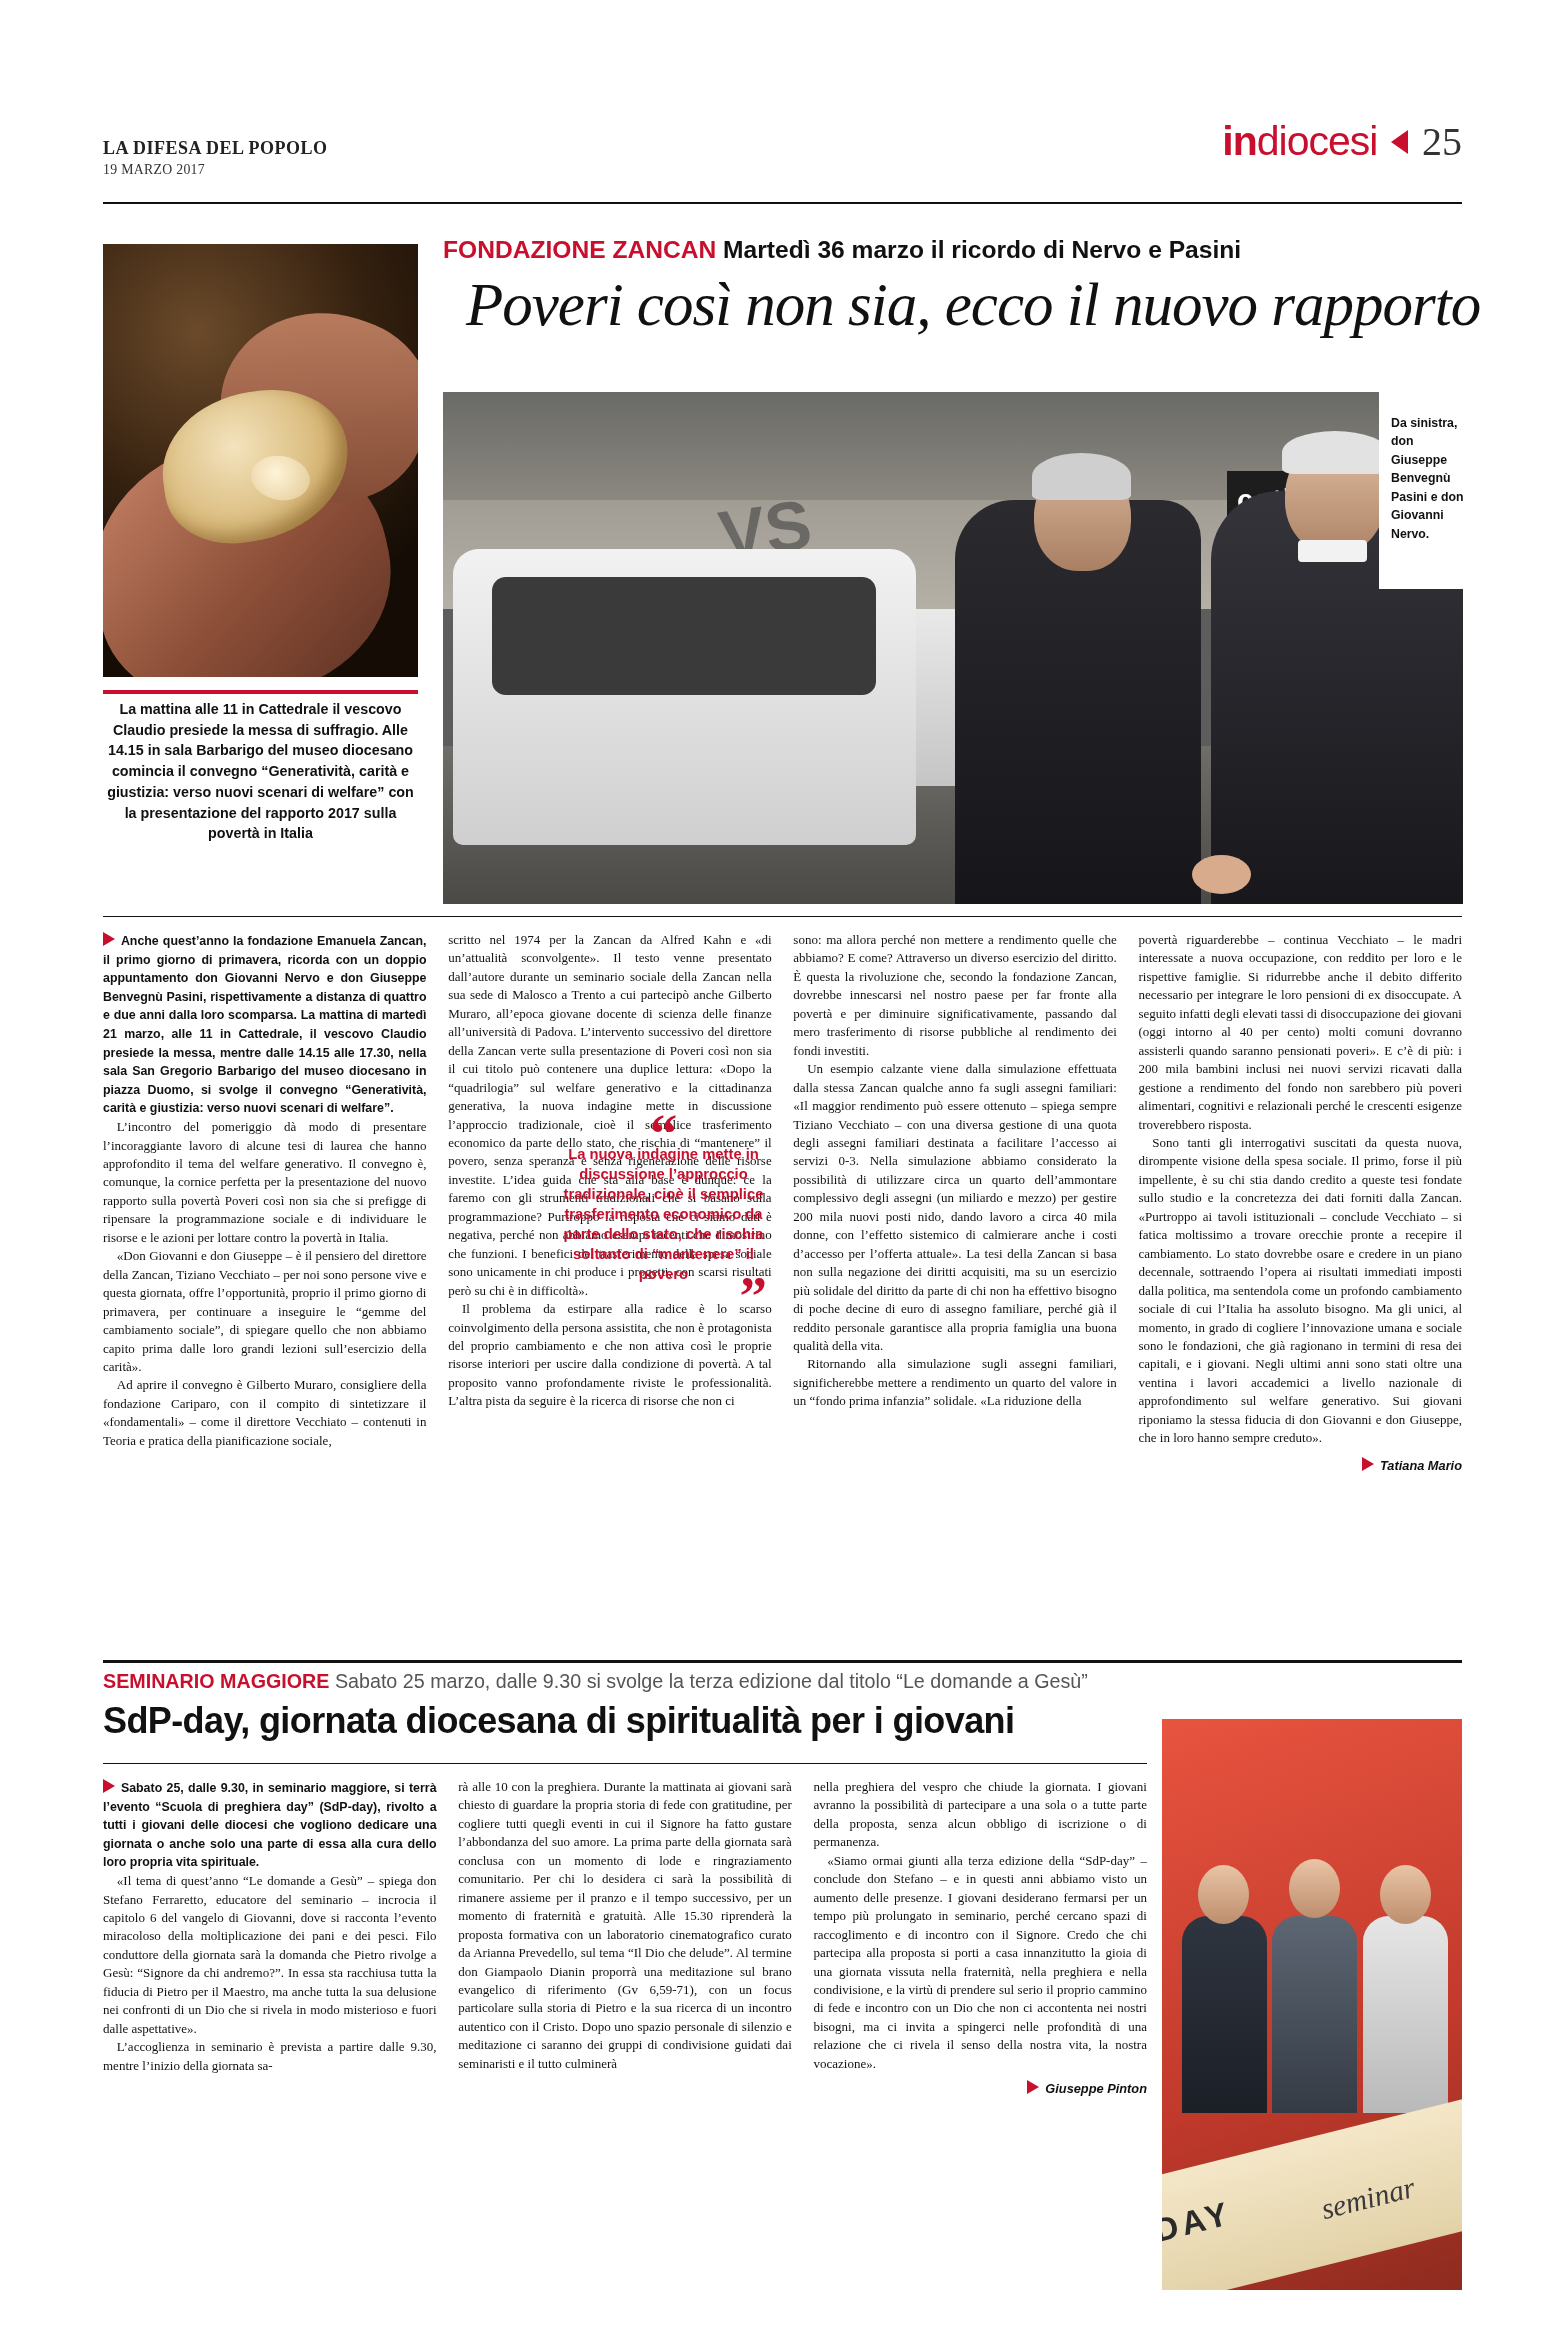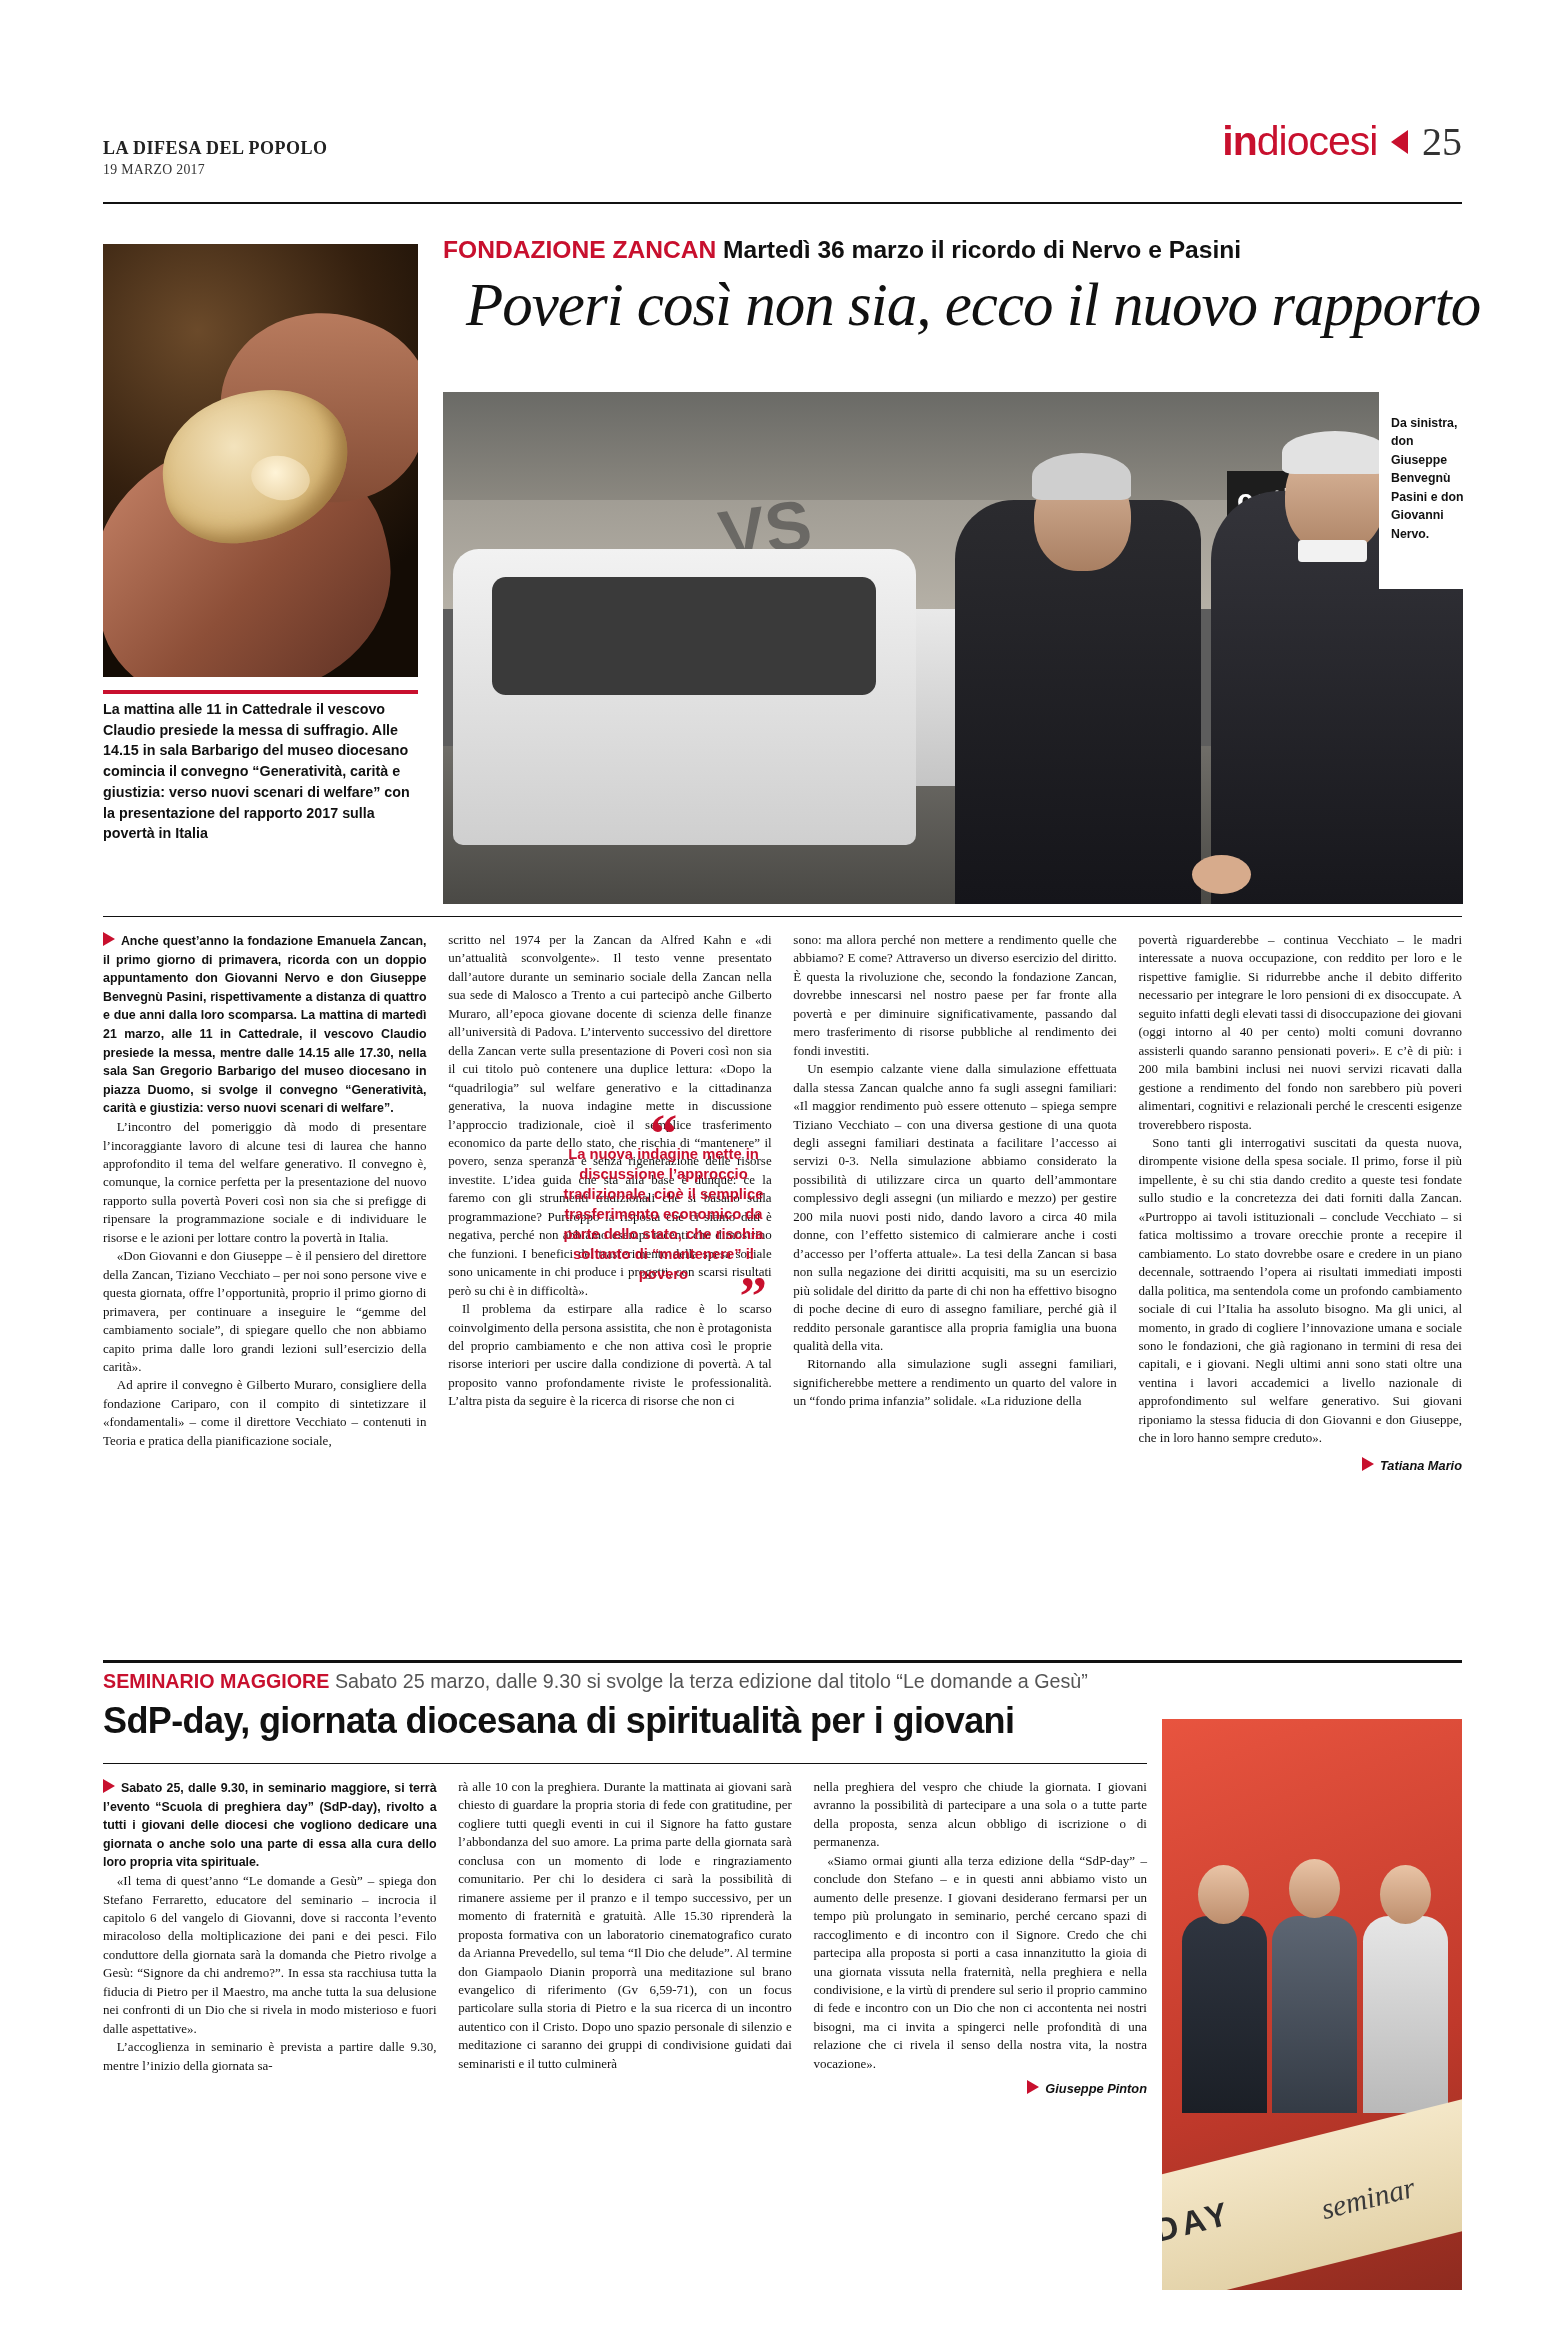--- a/index.html
+++ b/index.html
@@ -40,21 +40,21 @@
     background:linear-gradient(160deg,#c08264,#7d4630);transform:rotate(18deg);}
   .bread-loaf{position:absolute;left:59px;top:148px;width:187px;height:148px;border-radius:55% 45% 60% 40%;
     background:radial-gradient(circle at 40% 35%,#f3e3bd,#d8b878 60%,#a87f3f);transform:rotate(-8deg);
     box-shadow:inset -7.9px -9.9px 17.7px rgba(120,80,30,.5);}
   .bread-crumb{position:absolute;left:148px;top:212px;width:59px;height:44px;border-radius:50%;
     background:radial-gradient(circle at 40% 40%,#fff4d8,#e2c894);transform:rotate(10deg);}
 
   
   .cap-rule{position:absolute;left:103px;top:690px;width:315px;height:3.9px;background:#c8102e;}
   .cap-box{position:absolute;left:103px;top:699px;width:315px;
-    font-family:"Liberation Sans",sans-serif;font-size:14.3px;font-weight:bold;line-height:1.45;text-align:left;color:#111;}
+    font-family:"Liberation Sans",sans-serif;font-size:14.3px;font-weight:bold;line-height:1.45;text-align:center;color:#111;}
 
   
   .photo-main{position:absolute;left:443px;top:392px;width:1020px;height:512px;overflow:hidden;background:#5d5d5d;}
   .pm-wall{position:absolute;left:0;top:0;width:100%;height:217px;background:linear-gradient(#8d8a83,#b5b0a6);}
   .pm-wall2{position:absolute;left:0;top:0;width:100%;height:108px;background:linear-gradient(#6a6a66,#8b8880);}
   .pm-graffiti{position:absolute;left:276px;top:94px;width:158px;height:79px;color:#3a3a3a;font-size:69px;font-family:"Liberation Sans",sans-serif;font-weight:bold;transform:rotate(-8deg);opacity:.55;}
   .pm-sign{position:absolute;right:39px;top:79px;width:187px;height:57px;background:#1d1d1d;color:#fff;font-family:"Liberation Sans",sans-serif;font-size:29.6px;font-weight:bold;display:flex;align-items:center;padding-left:9.9px;letter-spacing:1px;}
   .pm-ground{position:absolute;left:0;bottom:0;width:100%;height:158px;background:linear-gradient(#6f6d68,#4a4945);}
   .pm-car{position:absolute;left:9.9px;bottom:59px;width:463px;height:296px;background:linear-gradient(#f2f2f2,#cfcfcf);border-radius:25.6px 25.6px 9.9px 9.9px;}
   .pm-car-glass{position:absolute;left:39px;top:27.6px;width:384px;height:118px;background:#3a3a3a;border-radius:13.8px;}

